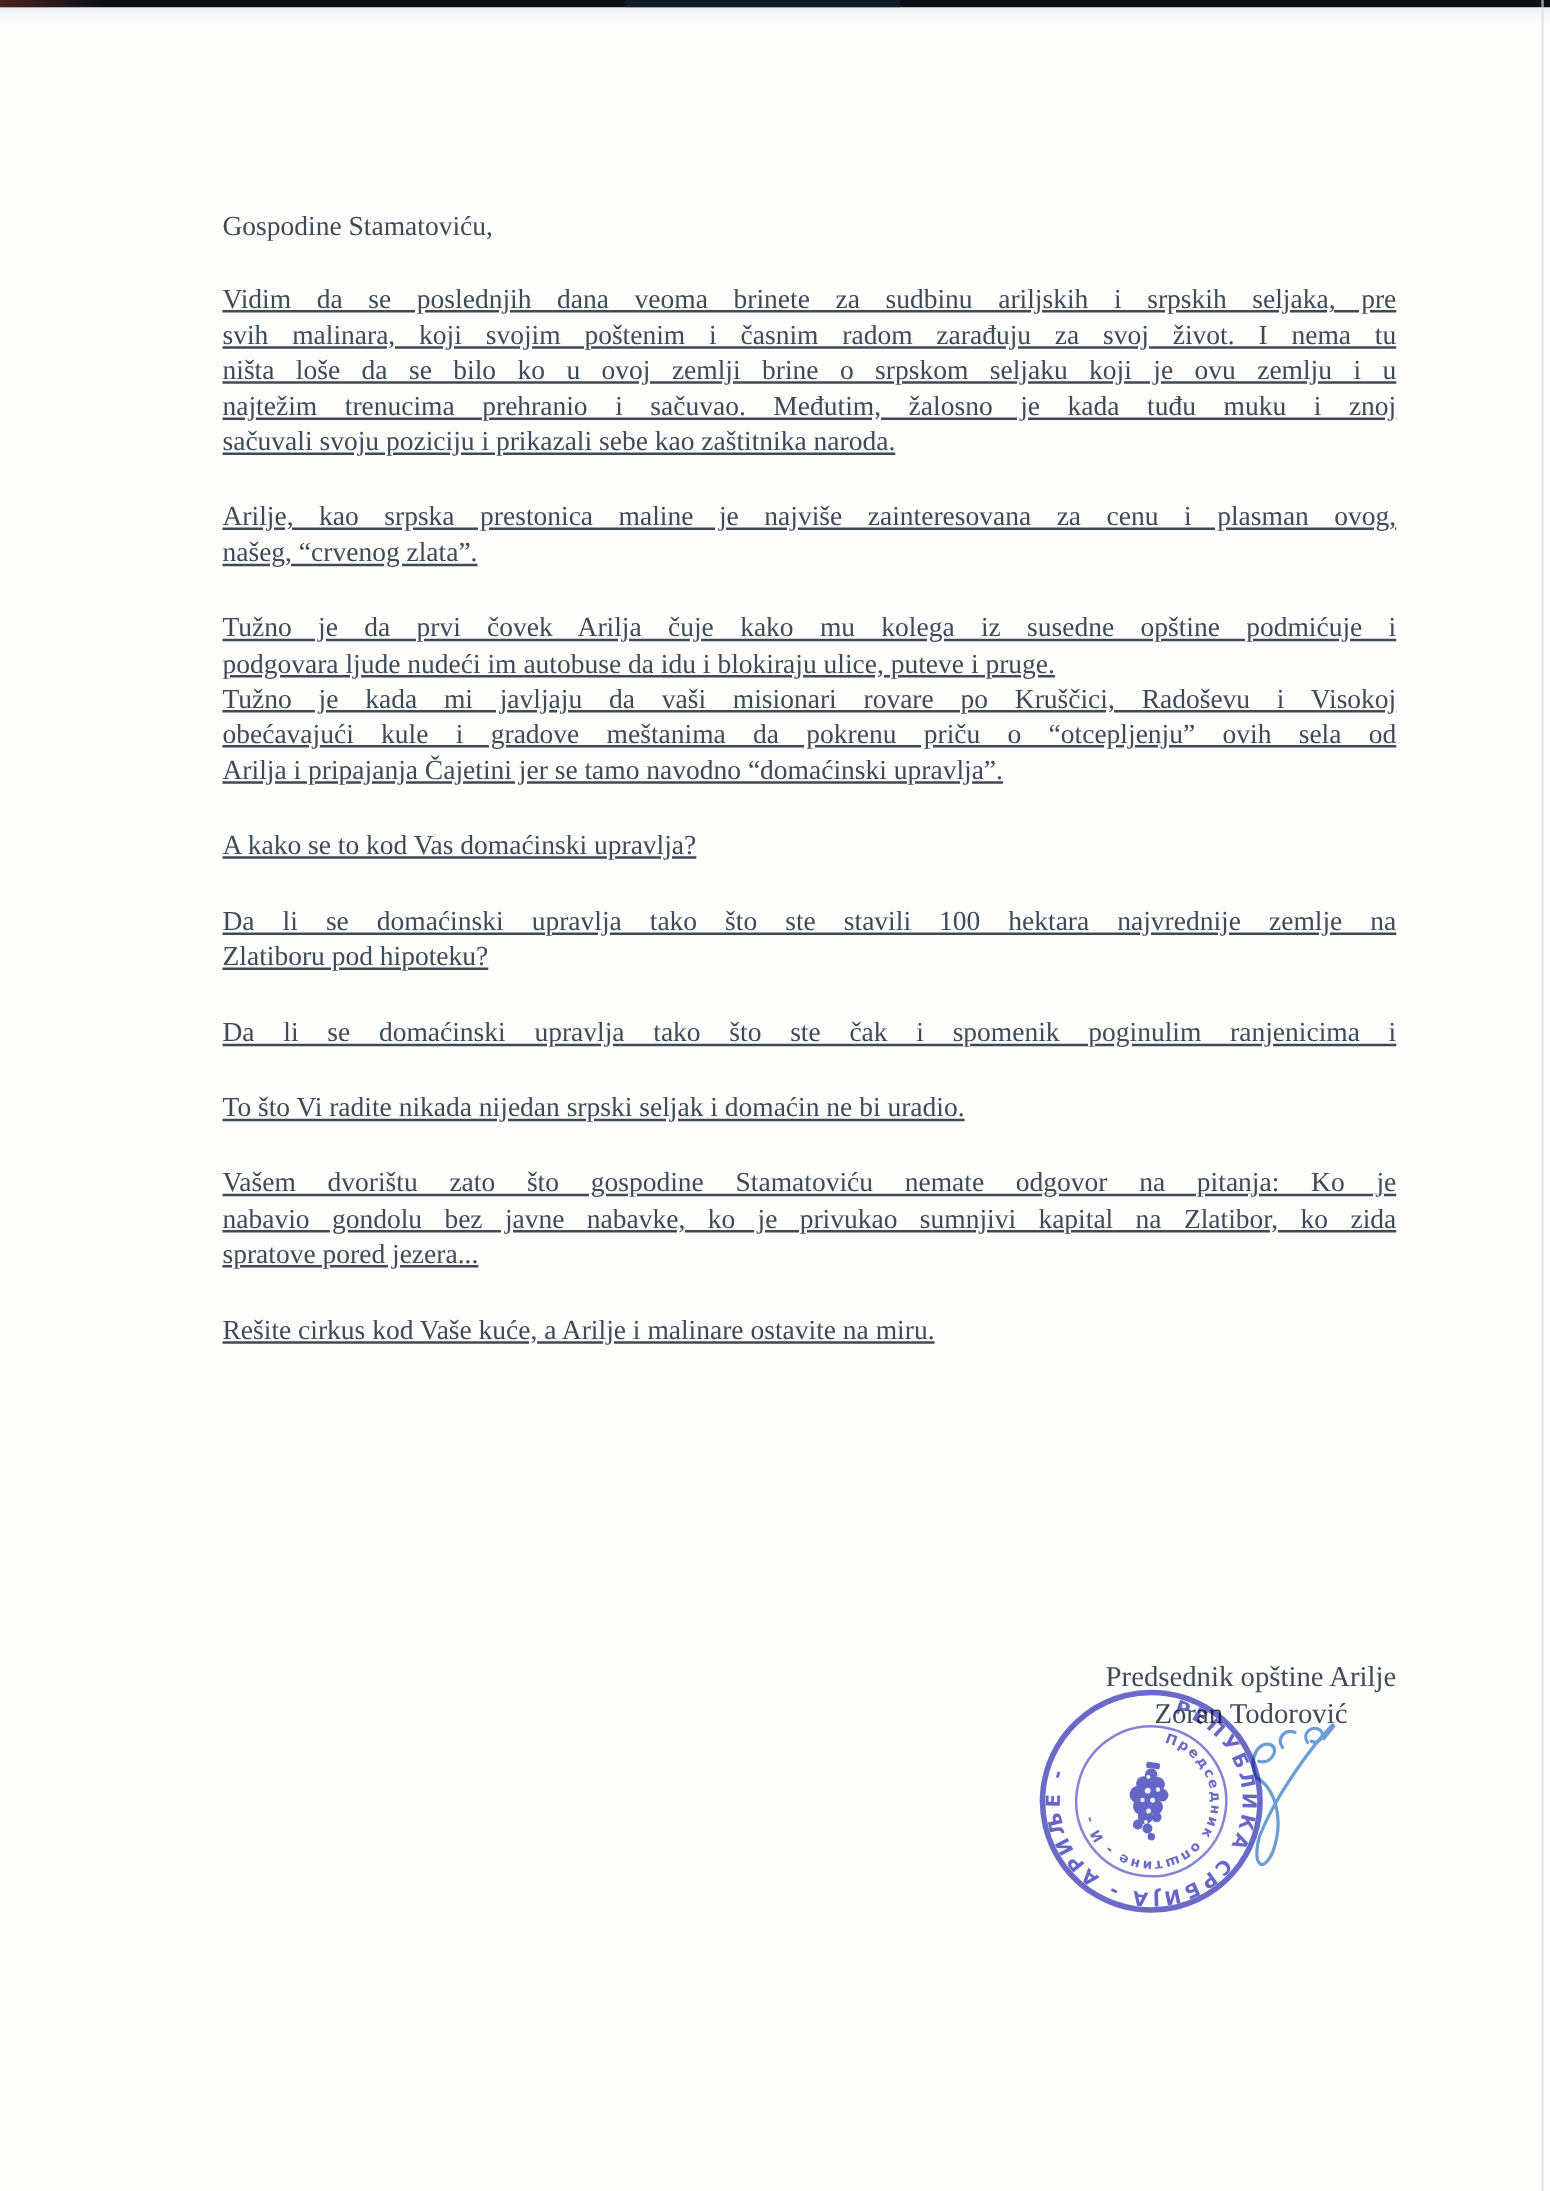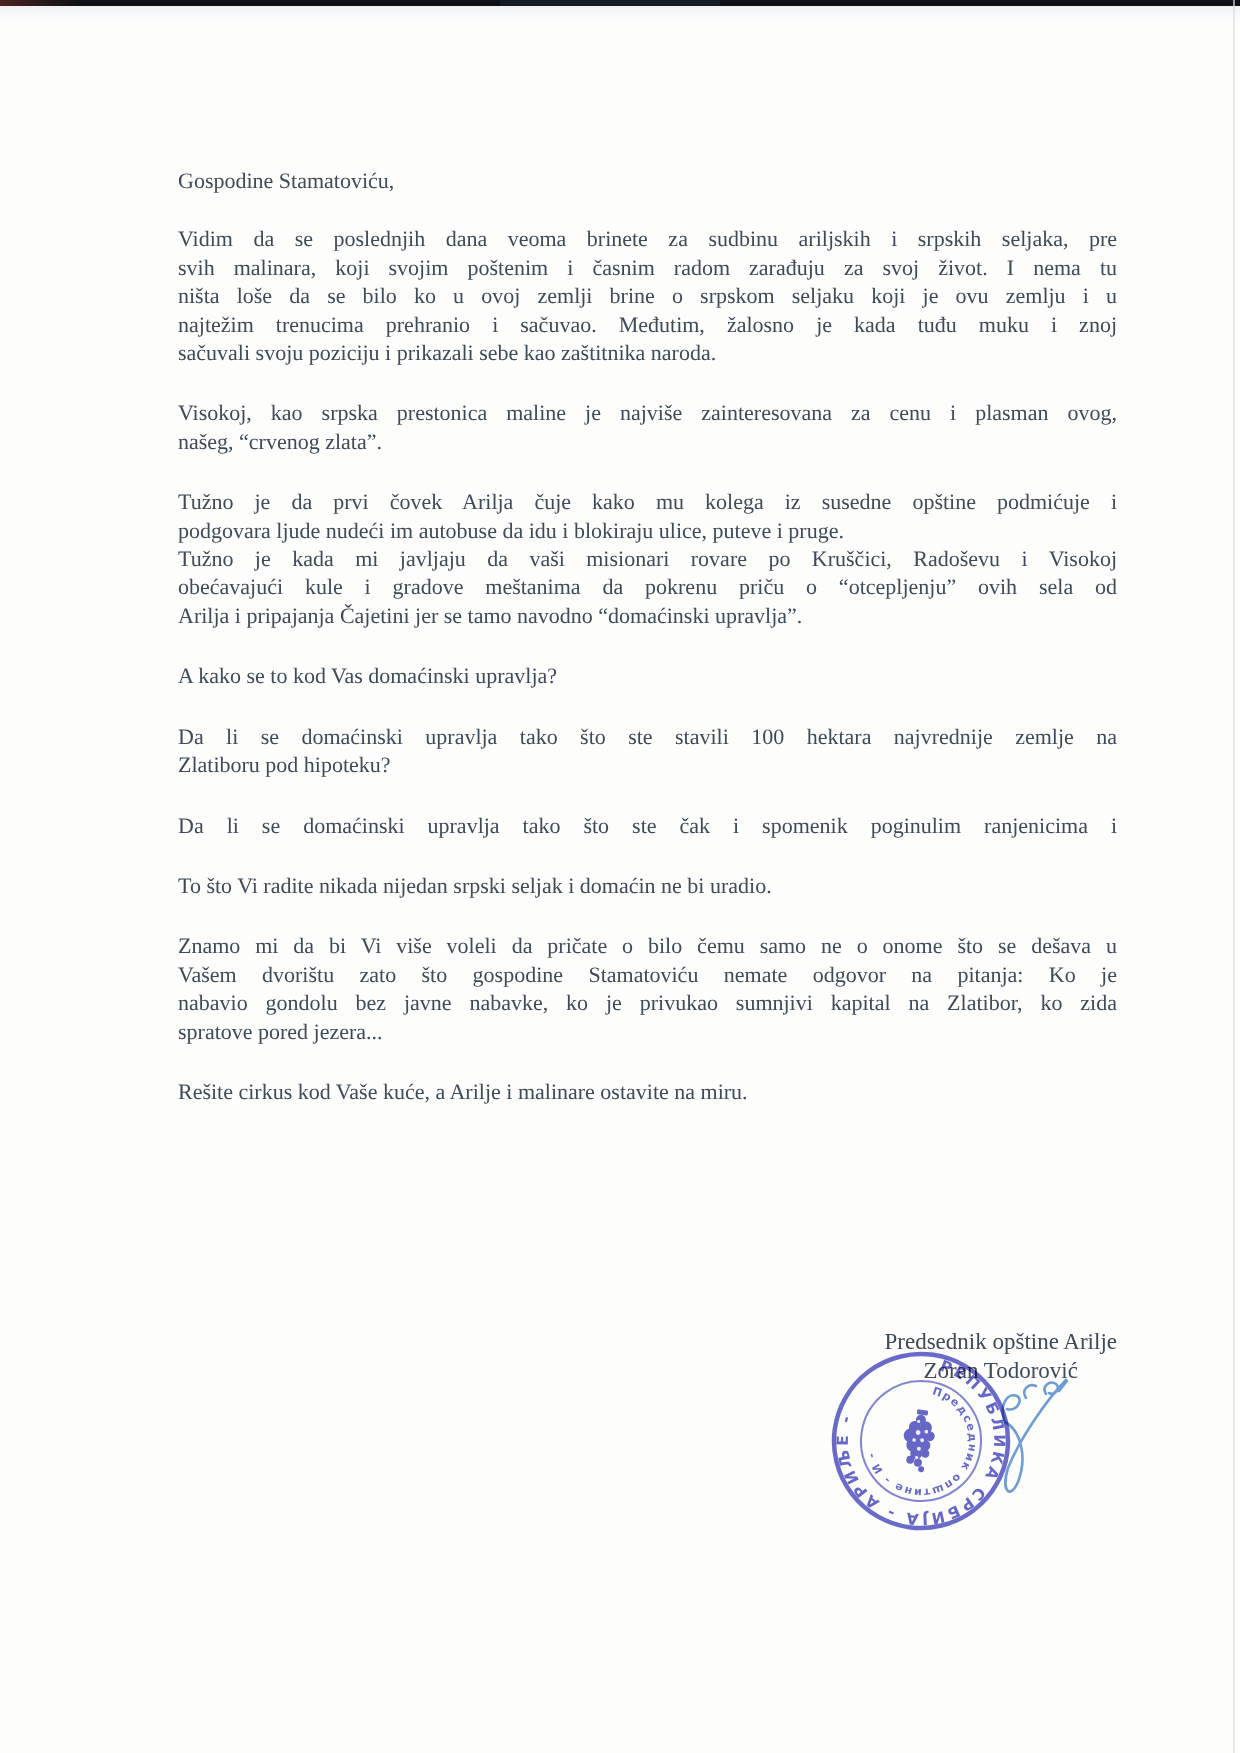--- a/index.html
+++ b/index.html
@@ -34,21 +34,21 @@
     background:var(--edge-line,#d9dcdf);opacity:.65;
   }
   
   .letter-body{
     position:absolute;left:178px;top:167px;width:939px;
     color:var(--ink,#3f4a57);
     font-size:22px;line-height:28.4px;
     text-rendering:geometricPrecision;
   }
   .salutation{text-align:left;}
-  .paragraph{margin-top:32px;}
+  .paragraph{margin-top:32px;text-decoration:underline;}
   #paragraphs .paragraph:first-child{margin-top:30px;}
   .line{text-align:justify;text-align-last:left;}
   .line.j{text-align-last:justify;}
   
   .sig-block{
     position:absolute;top:1328px;right:123px;
     color:var(--ink,#3f4a57);
     font-size:23px;line-height:28.5px;text-align:center;
   }
   
@@ -77,21 +77,21 @@
     <div class="salutation">Gospodine Stamatoviću,</div>
     <div id="paragraphs">
         <div class="paragraph">
           <div class="line j">Vidim da se poslednjih dana veoma brinete za sudbinu ariljskih i srpskih seljaka, pre</div>
           <div class="line j">svih malinara, koji svojim poštenim i časnim radom zarađuju za svoj život. I nema tu</div>
           <div class="line j">ništa loše da se bilo ko u ovoj zemlji brine o srpskom seljaku koji je ovu zemlju i u</div>
           <div class="line j">najtežim trenucima prehranio i sačuvao. Međutim, žalosno je kada tuđu muku i znoj</div>
           <div class="line">sačuvali svoju poziciju i prikazali sebe kao zaštitnika naroda.</div>
         </div>
         <div class="paragraph">
-          <div class="line j">Visokoj, kao srpska prestonica maline je najviše zainteresovana za cenu i plasman ovog,</div>
+          <div class="line j">Arilje, kao srpska prestonica maline je najviše zainteresovana za cenu i plasman ovog,</div>
           <div class="line">našeg, “crvenog zlata”.</div>
         </div>
         <div class="paragraph">
           <div class="line j">Tužno je da prvi čovek Arilja čuje kako mu kolega iz susedne opštine podmićuje i</div>
           <div class="line">podgovara ljude nudeći im autobuse da idu i blokiraju ulice, puteve i pruge.</div>
           <div class="line j">Tužno je kada mi javljaju da vaši misionari rovare po Kruščici, Radoševu i Visokoj</div>
           <div class="line j">obećavajući kule i gradove meštanima da pokrenu priču o “otcepljenju” ovih sela od</div>
           <div class="line">Arilja i pripajanja Čajetini jer se tamo navodno “domaćinski upravlja”.</div>
         </div>
         <div class="paragraph">
@@ -101,21 +101,20 @@
           <div class="line j">Da li se domaćinski upravlja tako što ste stavili 100 hektara najvrednije zemlje na</div>
           <div class="line">Zlatiboru pod hipoteku?</div>
         </div>
         <div class="paragraph">
           <div class="line j">Da li se domaćinski upravlja tako što ste čak i spomenik poginulim ranjenicima i</div>
         </div>
         <div class="paragraph">
           <div class="line">To što Vi radite nikada nijedan srpski seljak i domaćin ne bi uradio.</div>
         </div>
         <div class="paragraph">
-          <div class="line j">Znamo mi da bi Vi više voleli da pričate o bilo čemu samo ne o onome što se dešava u</div>
           <div class="line j">Vašem dvorištu zato što gospodine Stamatoviću nemate odgovor na pitanja: Ko je</div>
           <div class="line j">nabavio gondolu bez javne nabavke, ko je privukao sumnjivi kapital na Zlatibor, ko zida</div>
           <div class="line">spratove pored jezera...</div>
         </div>
         <div class="paragraph">
           <div class="line">Rešite cirkus kod Vaše kuće, a Arilje i malinare ostavite na miru.</div>
         </div>
       </div>
   </div>
 

